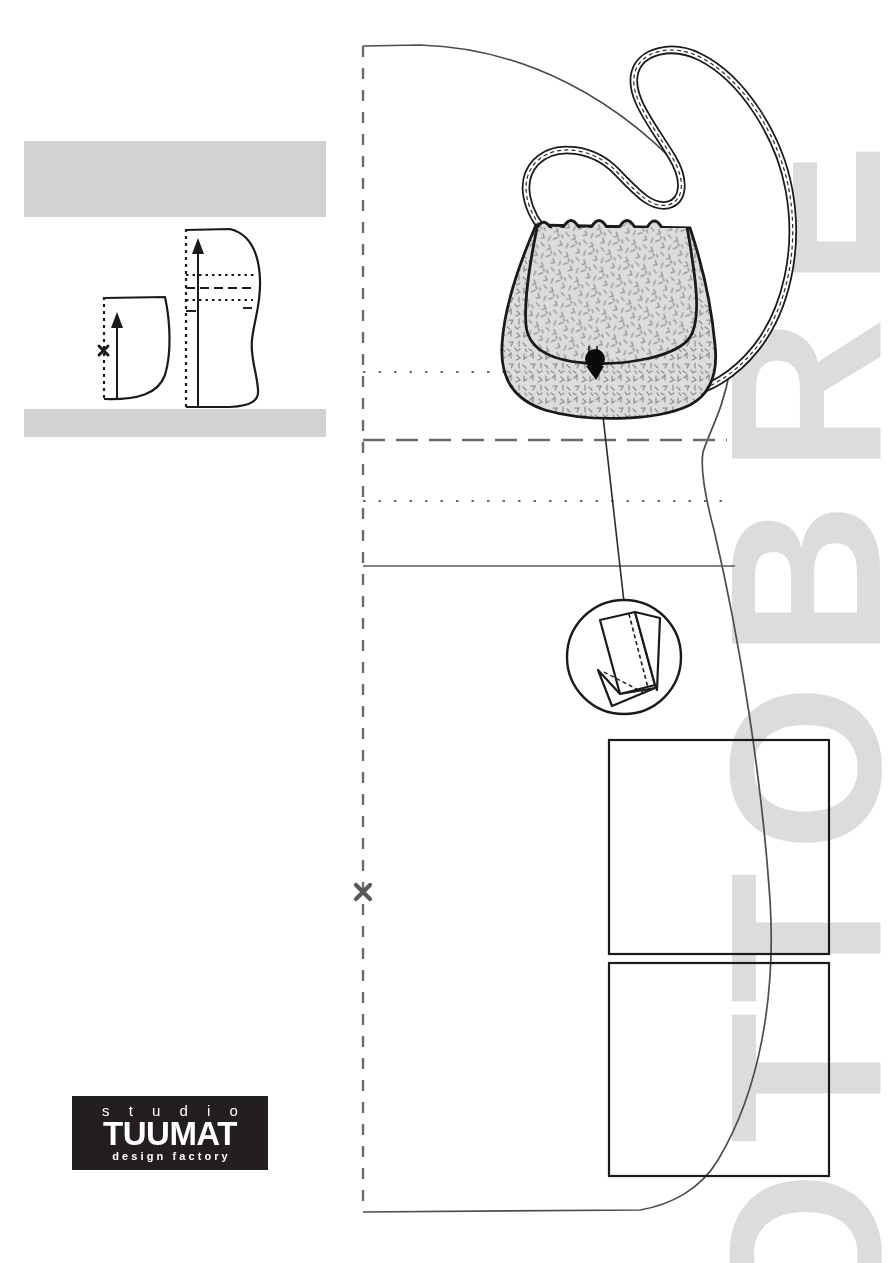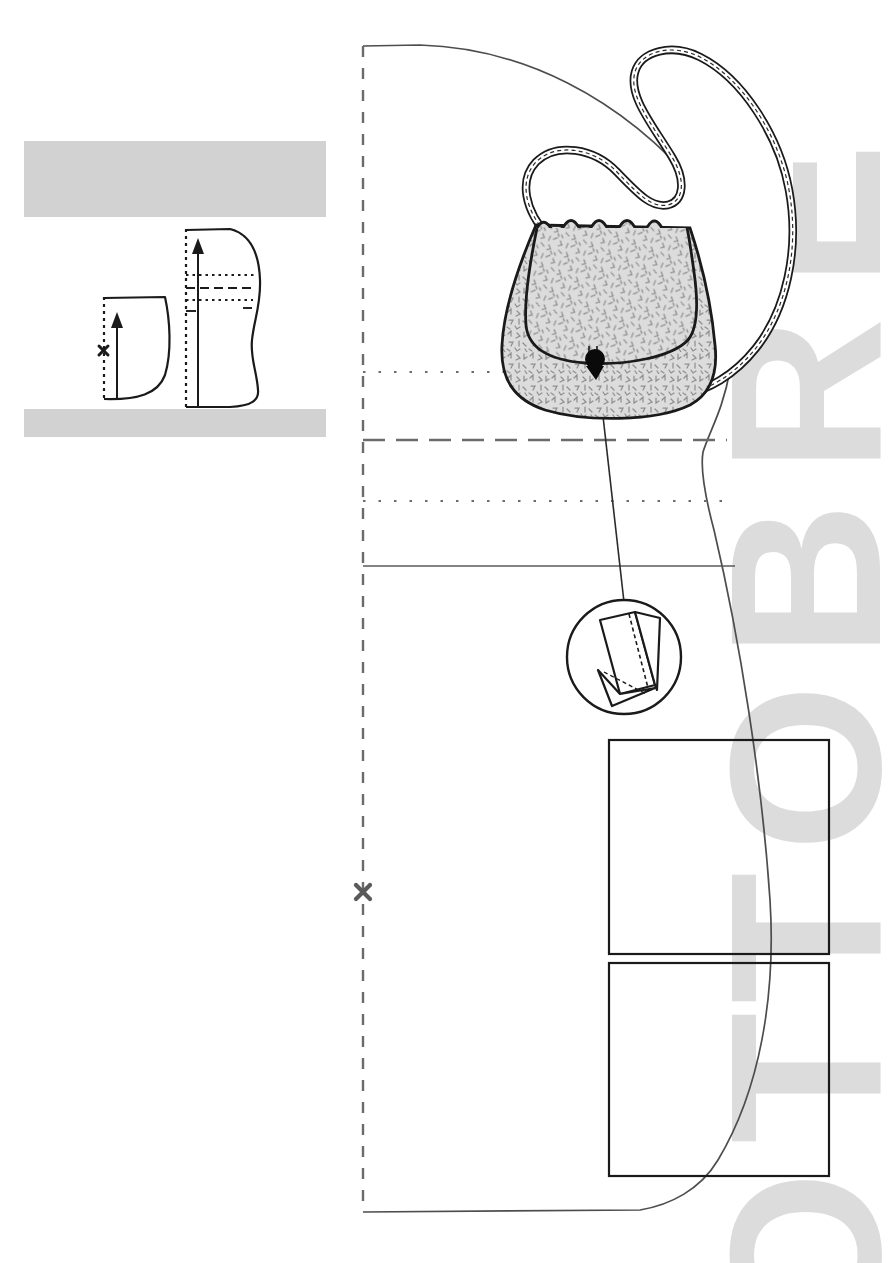--- a/index.html
+++ b/index.html
@@ -287,14 +287,19 @@
       <line x1="198" y1="406" x2="198" y2="248" stroke="#1a1a1a" stroke-width="2"></line>
       <path d="M 198,238 L 192,254 L 204,254 Z" fill="#1a1a1a"></path>
       <line x1="186" y1="275" x2="255" y2="275" stroke="#1a1a1a" stroke-width="1.9" stroke-dasharray="2.5 4"></line>
       <line x1="186" y1="288" x2="254" y2="288" stroke="#1a1a1a" stroke-width="1.9" stroke-dasharray="9 5"></line>
       <line x1="186" y1="300" x2="253" y2="300" stroke="#1a1a1a" stroke-width="1.9" stroke-dasharray="2.5 4"></line>
       <line x1="186" y1="311" x2="196" y2="311" stroke="#1a1a1a" stroke-width="1.9"></line>
       <line x1="243" y1="308" x2="252" y2="308" stroke="#1a1a1a" stroke-width="1.9"></line>
     </g>
   </svg>
 
+  <div id="logo-block">
+    <div id="logo-top">s t u d i o</div>
+    <div id="logo-mid">TUUMAT</div>
+    <div id="logo-bot">design factory</div>
+  </div>
 
 </div>
 
 </body></html>

